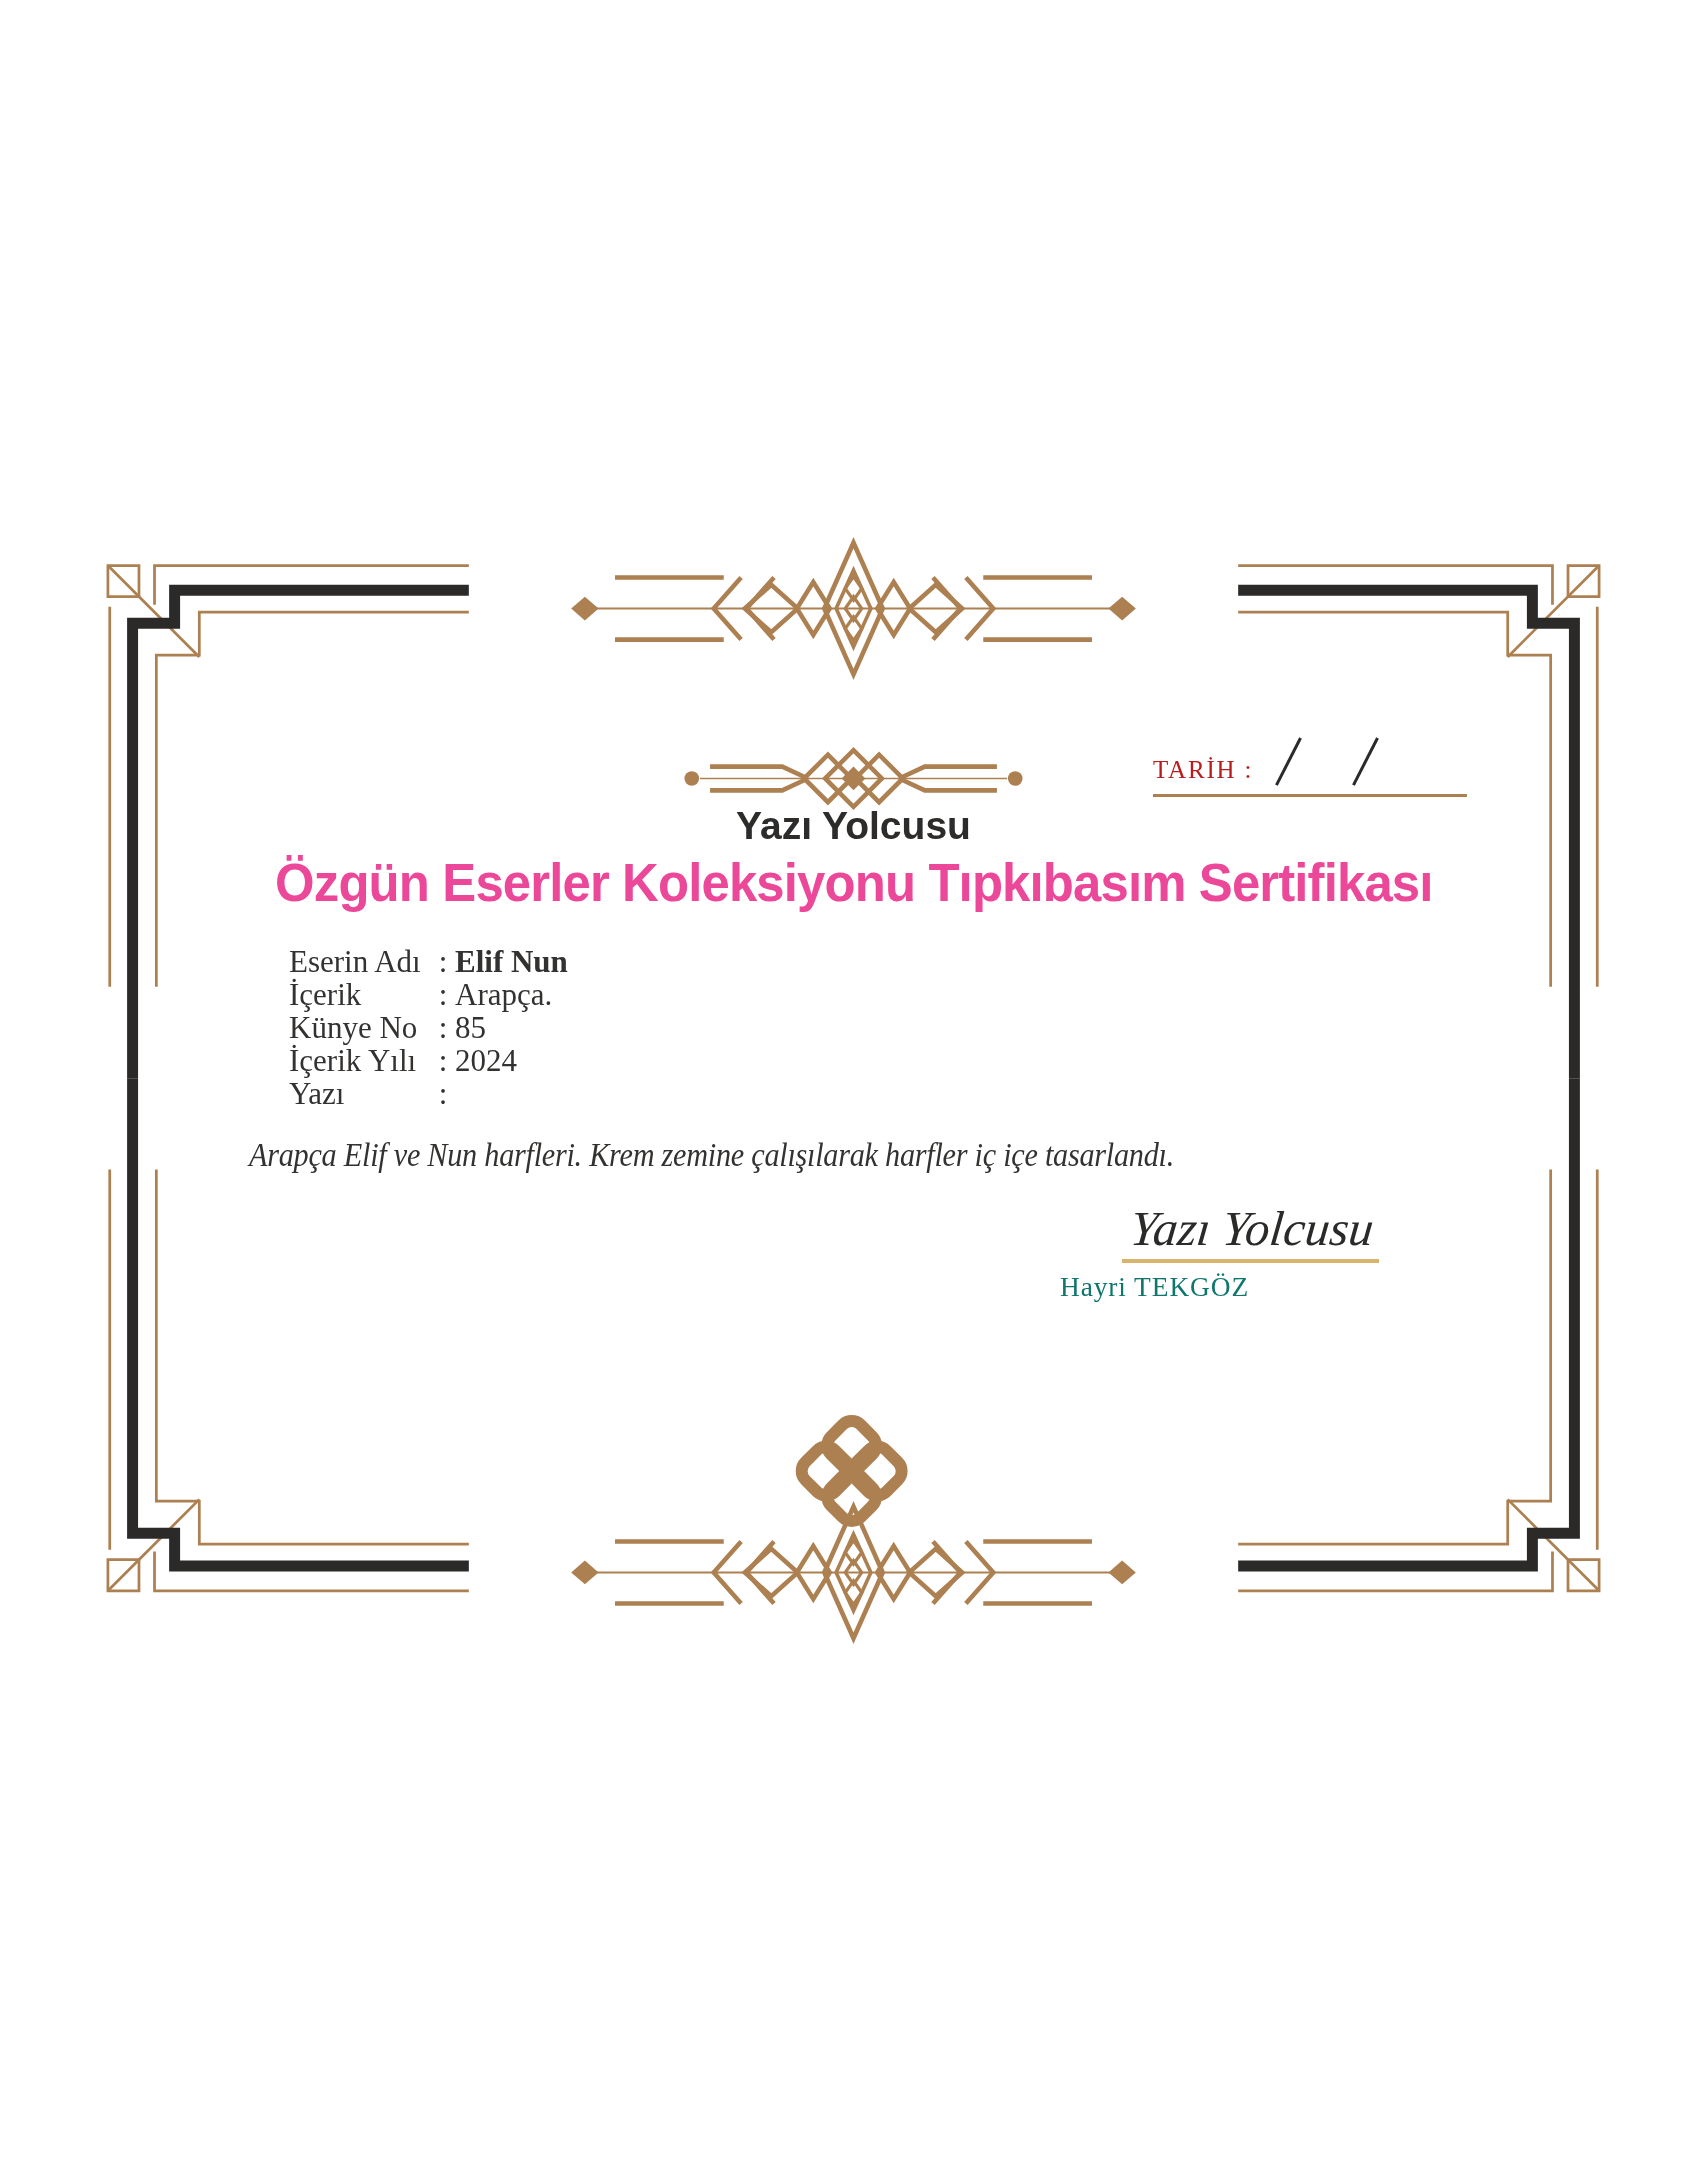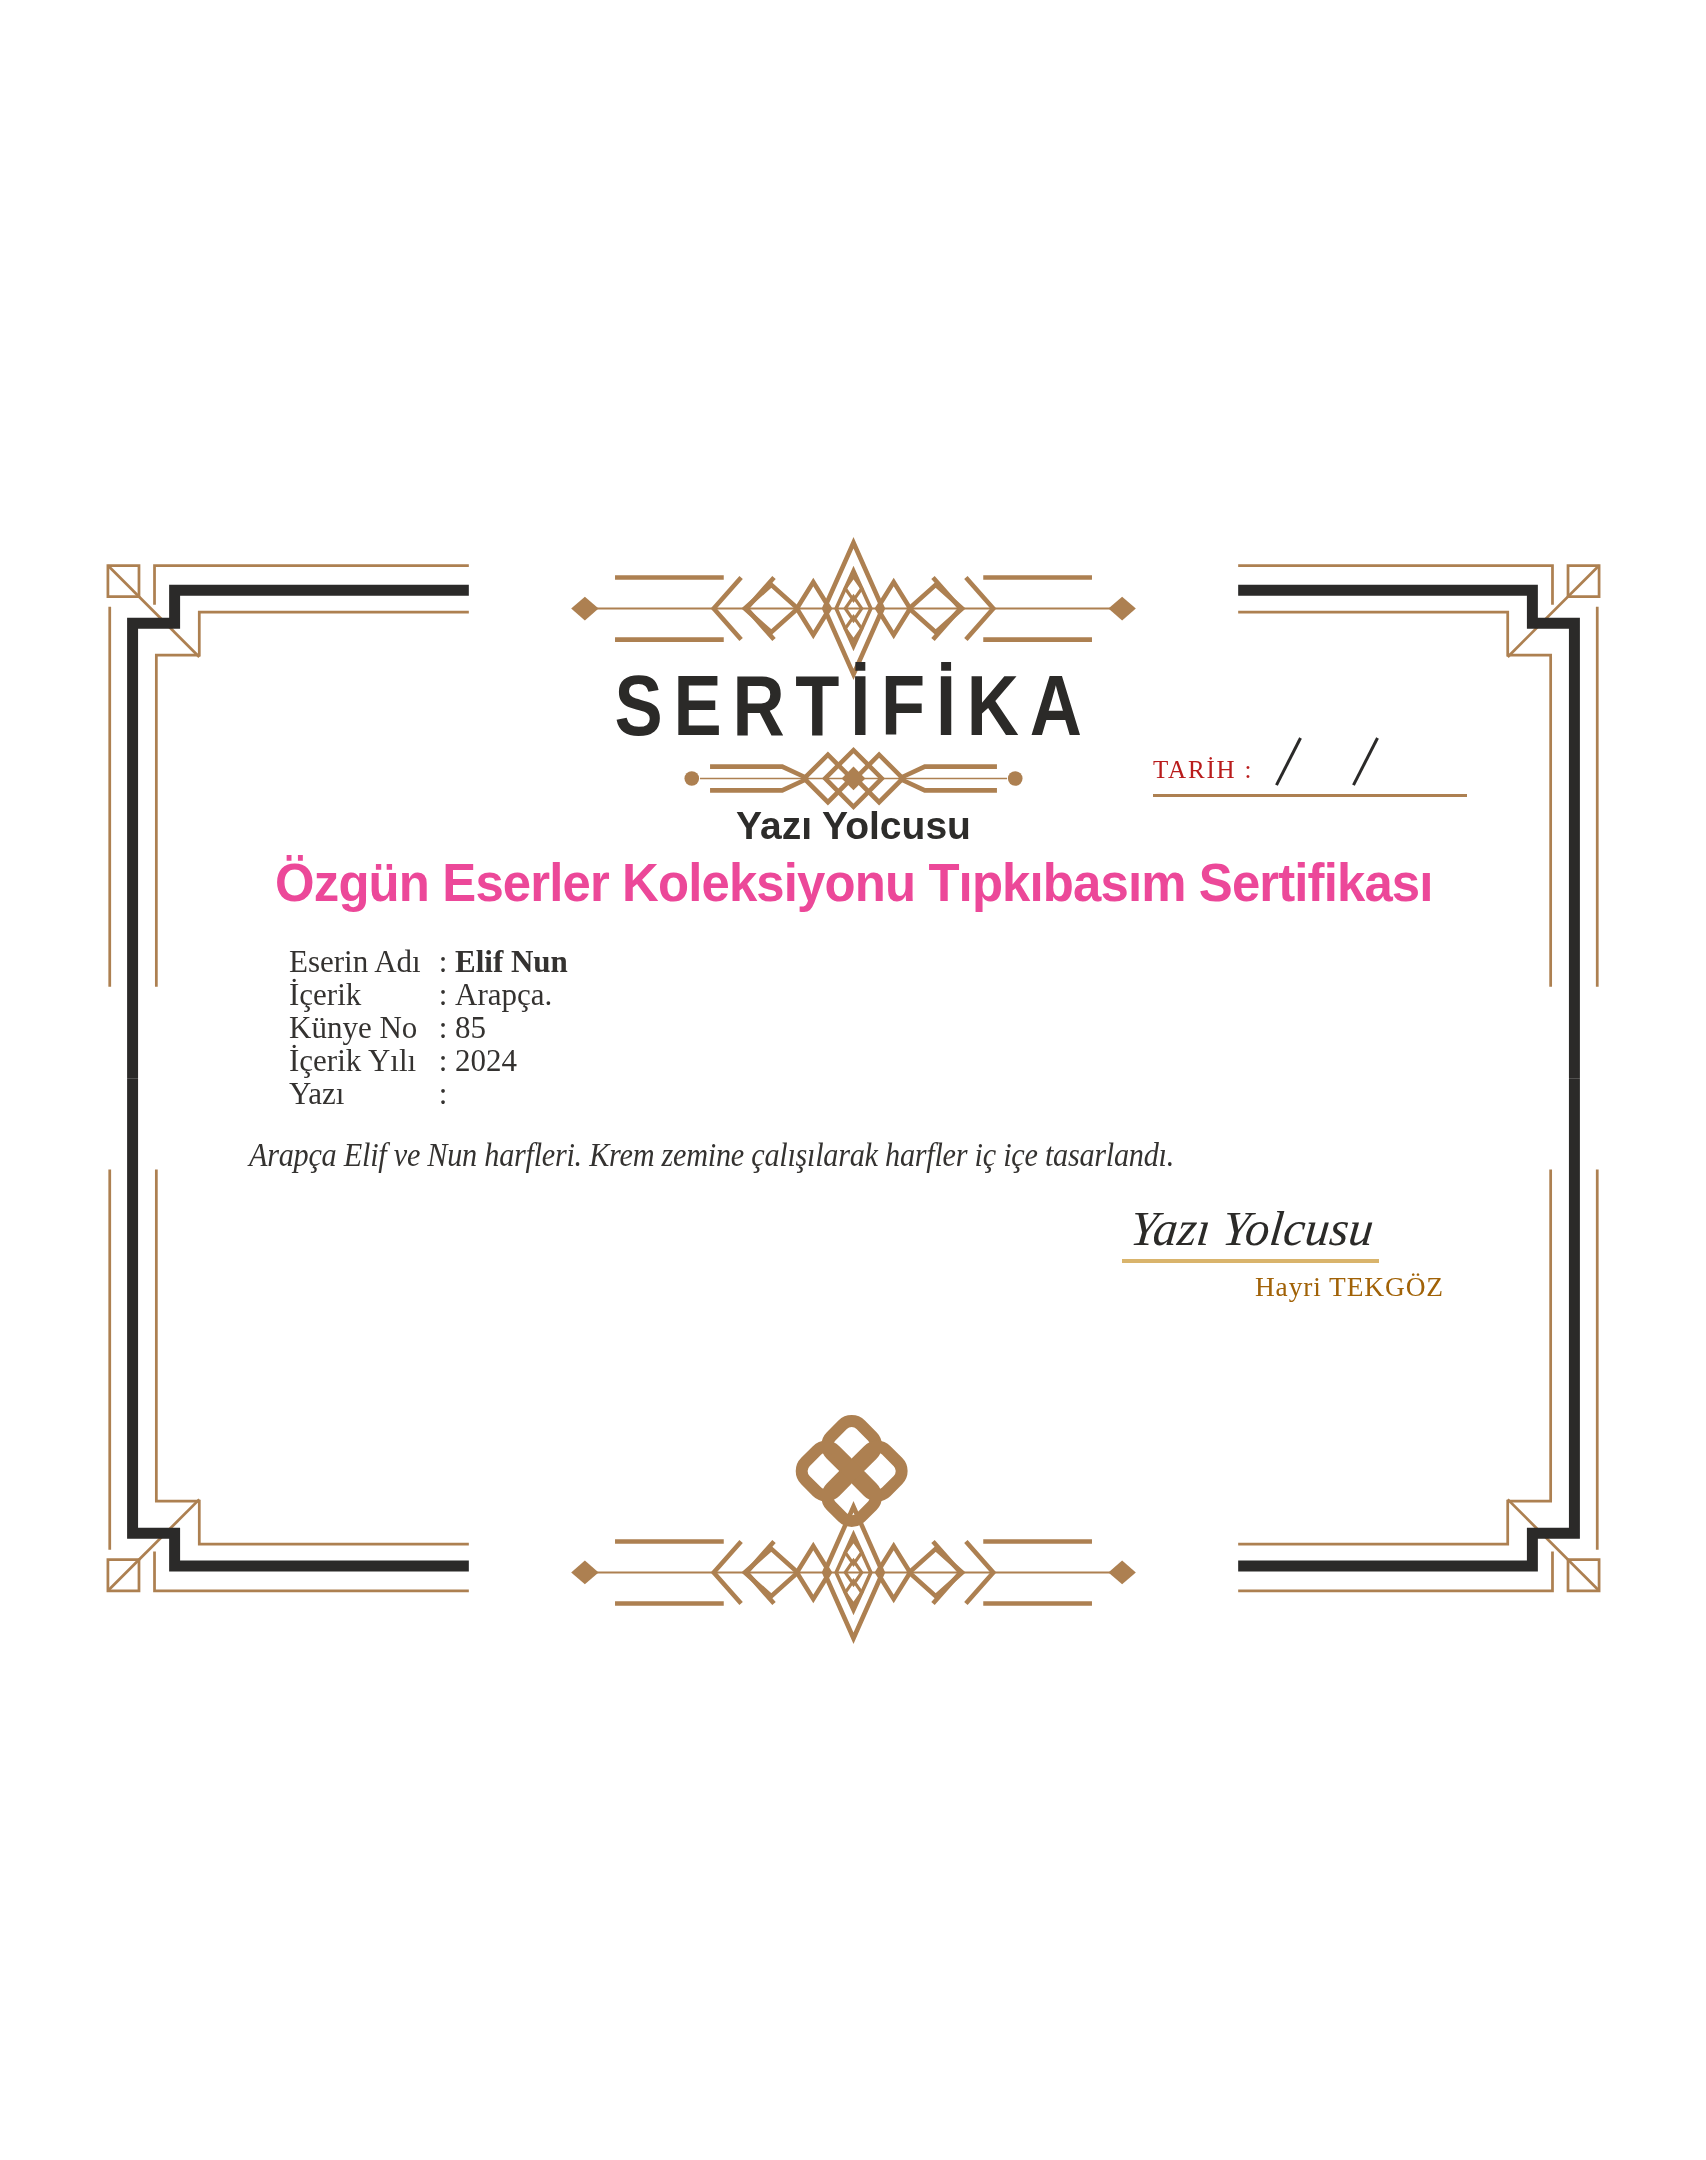--- a/index.html
+++ b/index.html
@@ -34,22 +34,22 @@
   .dval{display:inline-block;}
   .dval.bold{font-weight:700;}
 
   .desc{left:249px;top:1135px;font-style:italic;font-size:34px;letter-spacing:-0.3px;
         color:#343230;white-space:nowrap;transform:scaleX(0.89);transform-origin:left center;line-height:1.2;}
 
   .sig-script{left:1060px;width:384px;top:1202px;text-align:center;
               font-style:italic;font-size:49px;color:#2b2a28;white-space:nowrap;
               transform:skewX(-6deg);line-height:1.1;}
   .sig-line{left:1122px;top:1259px;width:257px;height:3.7px;background:#d9b46c;}
-  .sig-name{left:1060px;width:384px;top:1272px;text-align:right;font-size:27.4px;
-            letter-spacing:0.9px;color:#a16207;white-space:nowrap;}
+  .sig-name{left:1060px;width:384px;top:1272px;text-align:left;font-size:27.4px;
+            letter-spacing:0.9px;color:#0f766e;white-space:nowrap;}
 </style>
 </head>
 <body>
 
 <div class="page">
 
   <svg class="frame" viewBox="0 0 1868 2364" fill="none" stroke-linecap="butt" stroke-linejoin="miter">
     <defs>
       <g id="corner">
         <path d="M118 619 H152 V653 H118 Z" stroke="#ad8051" stroke-width="3"></path>
@@ -101,23 +101,20 @@
 
     <g stroke="#ad8051">
       <rect x="-23" y="-23" width="46" height="46" rx="14" stroke-width="13" transform="translate(932,1582) rotate(45)"></rect>
       <rect x="-23" y="-23" width="46" height="46" rx="14" stroke-width="13" transform="translate(960,1610) rotate(45)"></rect>
       <rect x="-23" y="-23" width="46" height="46" rx="14" stroke-width="13" transform="translate(932,1638) rotate(45)"></rect>
       <rect x="-23" y="-23" width="46" height="46" rx="14" stroke-width="13" transform="translate(904,1610) rotate(45)"></rect>
       <rect x="-9" y="-9" width="18" height="18" rx="2" fill="#ad8051" stroke="none" transform="translate(932,1610) rotate(45)"></rect>
     </g>
   </svg>
 
-  <div class="abs title">
-    <span class="squeeze">SERTİFİKA</span>
-  </div>
 
   <div class="abs tarih-label">TARİH :</div>
   <div class="abs slash slash1"></div>
   <div class="abs slash slash2"></div>
   <div class="abs tarih-line"></div>
 
   <div class="abs h1">Yazı Yolcusu</div>
   <div class="abs h2">
     <span class="squeeze">Özgün Eserler Koleksiyonu Tıpkıbasım Sertifikası</span>
   </div>

